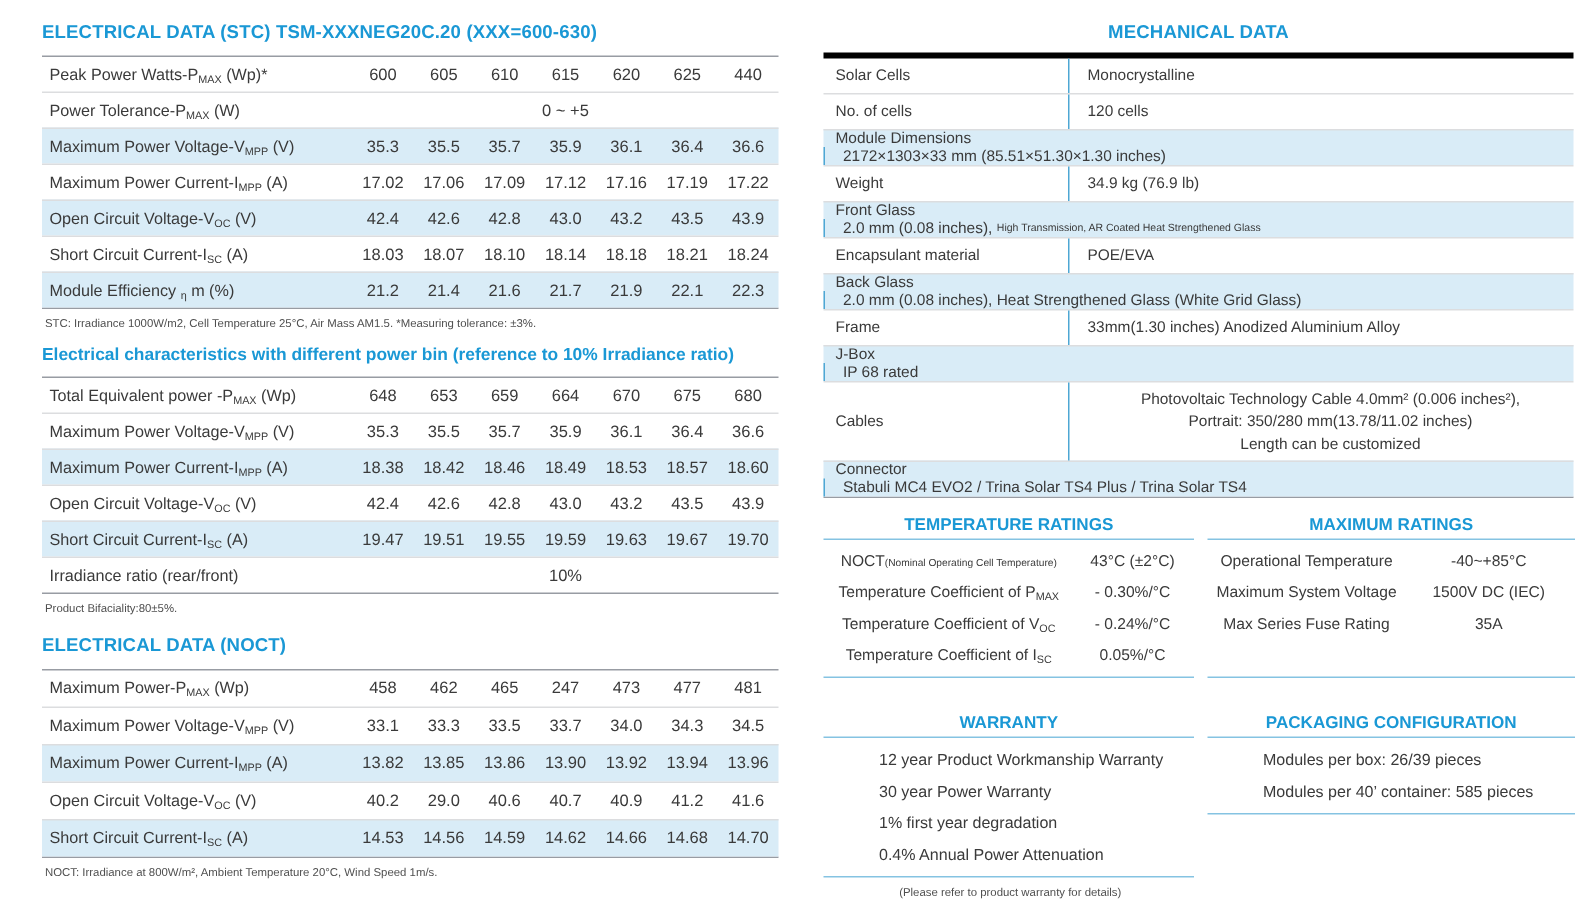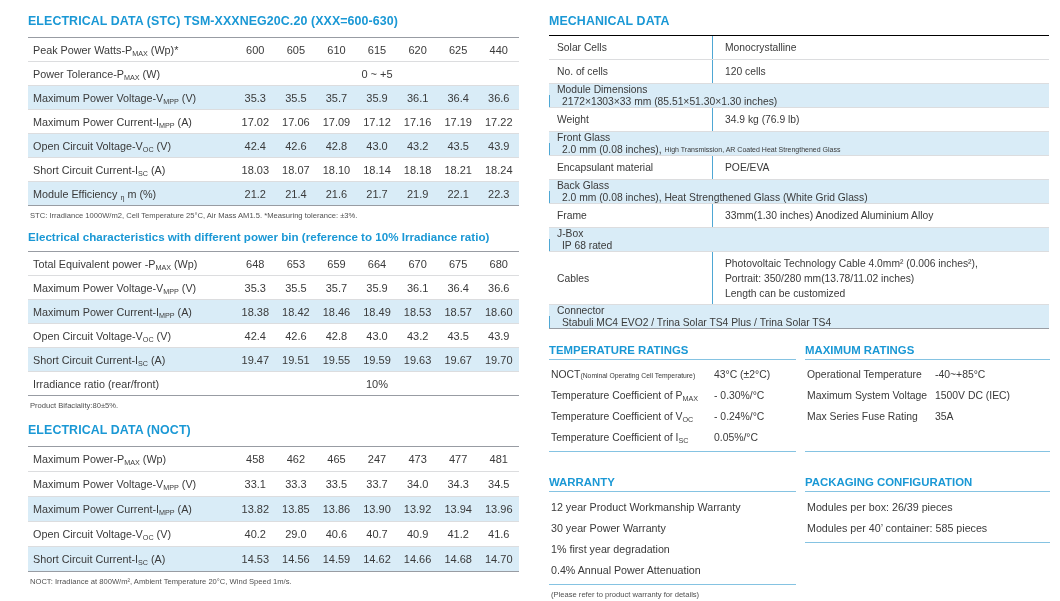--- a/index.html
+++ b/index.html
@@ -1,21 +1,21 @@
 <!DOCTYPE html>
 <html><head>
 <meta charset="utf-8">
 <style>
   html,body { margin:0; padding:0; background:#ffffff; }
   .page {
     position:relative; width:1060px; height:601px; overflow:hidden;
     background:#ffffff; font-family:"Liberation Sans", sans-serif; color:#3a3a3a;
   }
   .col-left  { position:absolute; left:28px;  top:6px; width:491px; }
-  .col-right { position:absolute; left:549px; top:0;   width:501px; height:570px; }
+  .col-right { position:absolute; left:549px; top:0;   width:501px; height:570px;text-align:center; }
 
   .h1 { color:#1a98d5; font-weight:700; font-size:12.4px; letter-spacing:0.1px; }
   .col-left > .h1 { margin:8px 0 9px 0; }
   .h1b { margin-top:13px !important; }
   .h2 { color:#1a98d5; font-weight:700; font-size:11.6px; margin:10px 0 8px 0; }
   .foot { font-size:7.6px; color:#4f4f4f; margin:5px 0 0 2px; }
 
   
   .etable { border-top:1px solid #989ca3; border-bottom:1px solid #989ca3; }
   .etr { display:flex; align-items:center; height:23px; font-size:10.8px; border-top:1px solid #dcdddf; }
@@ -23,21 +23,21 @@
   .etr.shade { background:#d9ecf7; }
   .noctt .etr { height:24px; }
   .elabel { width:202px; padding-left:5px; flex:none; }
   .enum  { flex:1; text-align:center; font-size:11px; }
   .espan { flex:1; text-align:center; font-size:11px; }
   .subsc { font-size:7.2px; position:relative; top:2px; }
 
   
   .mech { position:absolute; top:8px; left:0; right:1px; }
   .mech .h1 { margin:6px 0 7px 0; }
-  .mtable { border-top:1px solid #000000; border-bottom:1px solid #989ca3; }
+  .mtable { border-top:4px solid #000000; border-bottom:1px solid #989ca3; }
   .mrow { display:flex; align-items:stretch; min-height:23px; font-size:10.3px; border-top:1px solid #dcdddf; }
   .mrow:first-child { border-top:none; }
   .mrow.shade { background:#d9ecf7;flex-direction:column; }
   .mlabel { width:155px; flex:none; padding-left:8px; display:flex; align-items:center; }
   .mvalue { flex:1; border-left:1px solid #4ea7d4; padding-left:12px; display:flex; align-items:center; flex-wrap:wrap; }
   .msmall { font-size:7px; margin-left:3px; }
   .mrow.tall { height:52px; }
   .mrow.tall .mvalue { display:block; padding-top:4px; }
   .mline { line-height:15px; }
 
@@ -49,21 +49,21 @@
   .pack { top:476px; left:256px; width:245px; }
   .mini-title { color:#1a98d5; font-weight:700; font-size:11.4px; padding-bottom:3px; border-bottom:1px solid #85c3e2; }
   .mini-body { padding:4px 0 4px 2px; border-bottom:1px solid #85c3e2; box-sizing:border-box; }
   .temp .mini-body, .maxr .mini-body { height:92px; }
   .trow { display:flex; align-items:center; height:21px; font-size:10.4px; }
   .temp .tlabel { flex:1; }
   .temp .tvalue { width:82px; flex:none; }
   .maxr .tlabel { width:128px; flex:none; }
   .maxr .tvalue { flex:1; }
   .tsmall { font-size:6.8px; }
-  .wline { display:flex; align-items:center; height:21px; font-size:10.7px; }
+  .wline { display:flex; align-items:center; height:21px; font-size:10.7px;margin-left:35px; }
 </style>
 </head>
 <body>
 
 <div class="page">
 
   <div class="col-left">
     <div class="h1">ELECTRICAL DATA (STC) TSM-XXXNEG20C.20 (XXX=600-630)</div>
     <div class="etable" id="stc-table">
         <div class="etr">

